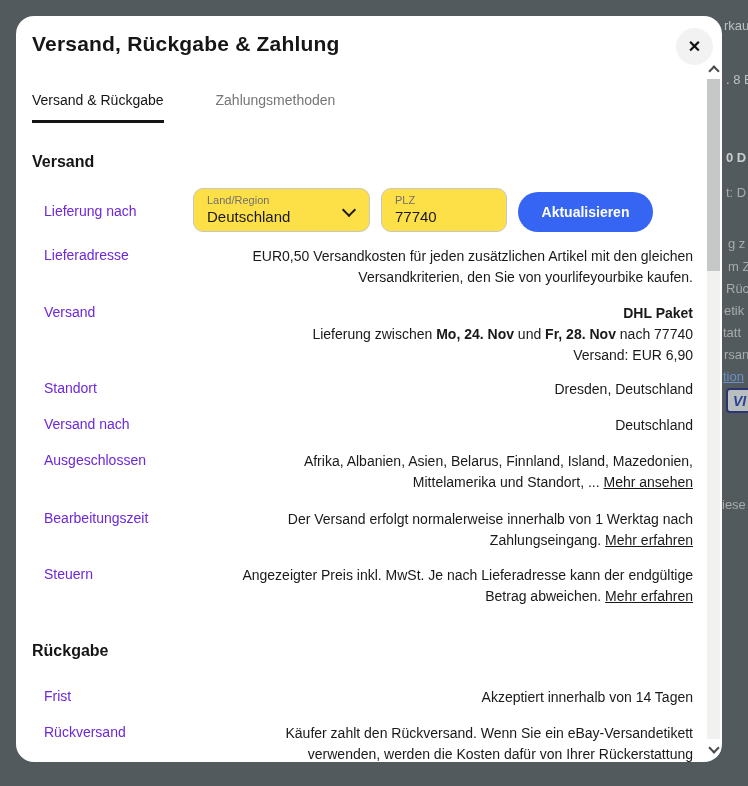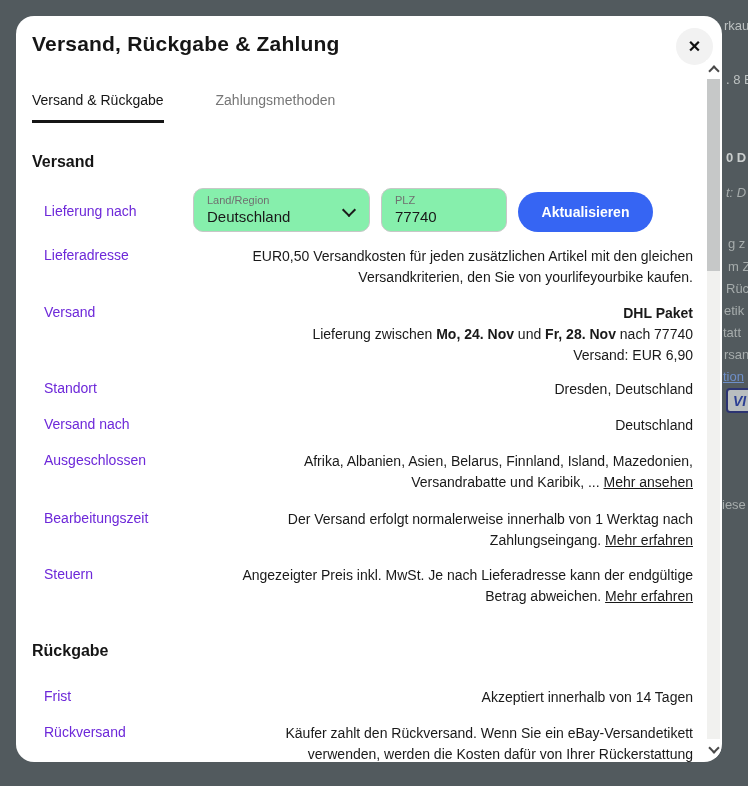--- a/index.html
+++ b/index.html
@@ -43,21 +43,21 @@
   
   .sec-head{ position:absolute; left:16px; font-size:16px; font-weight:bold; color:#161616; }
   
   .row-label{ position:absolute; left:28px; font-size:14px; color:#6d28d9; }
   .row-value{ position:absolute; left:177px; width:500px; font-size:14px; color:#191919; line-height:21px;text-align:right; }
   .row-value .bold{ font-weight:bold; }
   .inline-link{ color:#191919; text-decoration:underline; cursor:pointer; }
   
   .ctl-field{
     position:absolute; top:172px; height:44px; box-sizing:border-box;
-    border:1px solid #c7c7c7; border-radius:10px; background:#86efac;
+    border:1px solid #c7c7c7; border-radius:10px; background:#fde047;
     padding:5px 12px 0 13px;
   }
   .ctl-field .flabel{ font-size:11px; color:#707070; line-height:13px; display:block; }
   .ctl-field .fvalue{ font-size:15px; color:#191919; line-height:20px; display:block;
     border:none; padding:0; margin:0; width:100%; background:transparent;
     font-family:"Liberation Sans", sans-serif; }
   .dd-country{ left:177px; width:177px; cursor:pointer; }
   .in-zip{ left:365px; width:126px; }
   .chev{ display:inline-block; width:8px; height:8px; border-right:2px solid #1b1b1b; border-bottom:2px solid #1b1b1b; transform:rotate(45deg); }
   .dd-chev{ position:absolute; right:15px; top:16px; }
@@ -79,21 +79,21 @@
   .sbar .thumb{ position:absolute; left:0; top:0; width:13px; height:192px; background:#c6c8c8; cursor:pointer; }
 </style>
 </head>
 <body>
 
 <div class="stage">
 
   <span class="bg-frag lt" style="left:724px; top:18px;">rkau</span>
   <span class="bg-frag lt" style="left:726px; top:72px;">. 8 B</span>
   <span class="bg-frag b" style="left:726px; top:150px;">0 D</span>
-  <span class="bg-frag" style="left:726px; top:185px;font-style:italic;">t: D</span>
+  <span class="bg-frag" style="left:726px; top:185px;">t: D</span>
   <span class="bg-frag" style="left:728px; top:236px;">g z</span>
   <span class="bg-frag" style="left:728px; top:259px;">m Z</span>
   <span class="bg-frag" style="left:726px; top:281px;">Rüc</span>
   <span class="bg-frag" style="left:724px; top:303px;">etik</span>
   <span class="bg-frag" style="left:723px; top:325px;">tatt</span>
   <span class="bg-frag" style="left:724px; top:347px;">rsan</span>
   <span class="bg-frag lnk" style="left:723px; top:369px;">tion</span>
   <div class="visa-badge">VI</div>
   <span class="bg-frag" style="left:722px; top:497px;">iese</span>
 
@@ -142,21 +142,21 @@
 
     <div class="row-label" style="top:364px;">Standort</div>
     <div class="row-value" style="top:363px;">Dresden, Deutschland</div>
 
     <div class="row-label" style="top:400px;">Versand nach</div>
     <div class="row-value" style="top:399px;">Deutschland</div>
 
     <div class="row-label" style="top:436px;">Ausgeschlossen</div>
     <div class="row-value" style="top:435px;">
       <div>Afrika, Albanien, Asien, Belarus, Finnland, Island, Mazedonien,</div>
-      <div><span>Versandrabatte und Karibik, ... </span><span class="inline-link">Mehr ansehen</span></div>
+      <div><span>Mittelamerika und Standort, ... </span><span class="inline-link">Mehr ansehen</span></div>
     </div>
 
     <div class="row-label" style="top:494px;">Bearbeitungszeit</div>
     <div class="row-value" style="top:493px;">
       <div>Der Versand erfolgt normalerweise innerhalb von 1 Werktag nach</div>
       <div><span>Zahlungseingang. </span><span class="inline-link">Mehr erfahren</span></div>
     </div>
 
     <div class="row-label" style="top:550px;">Steuern</div>
     <div class="row-value" style="top:549px;">

